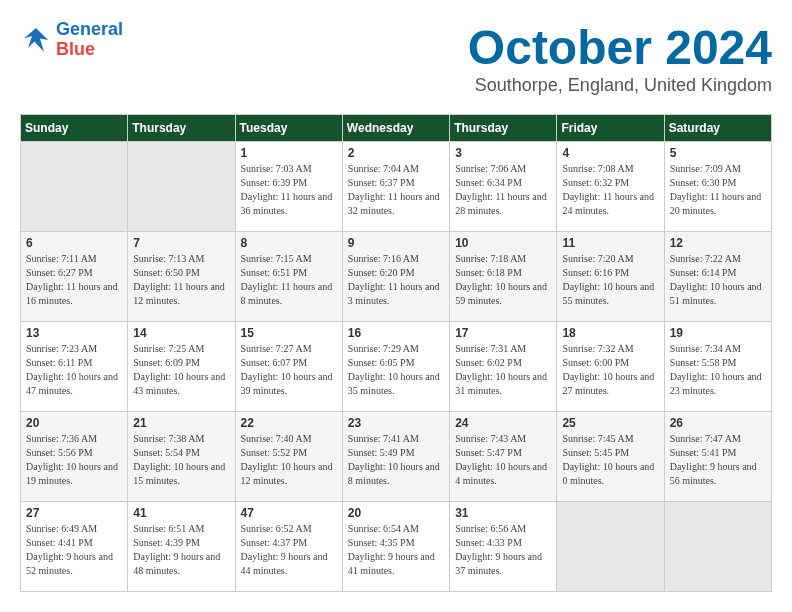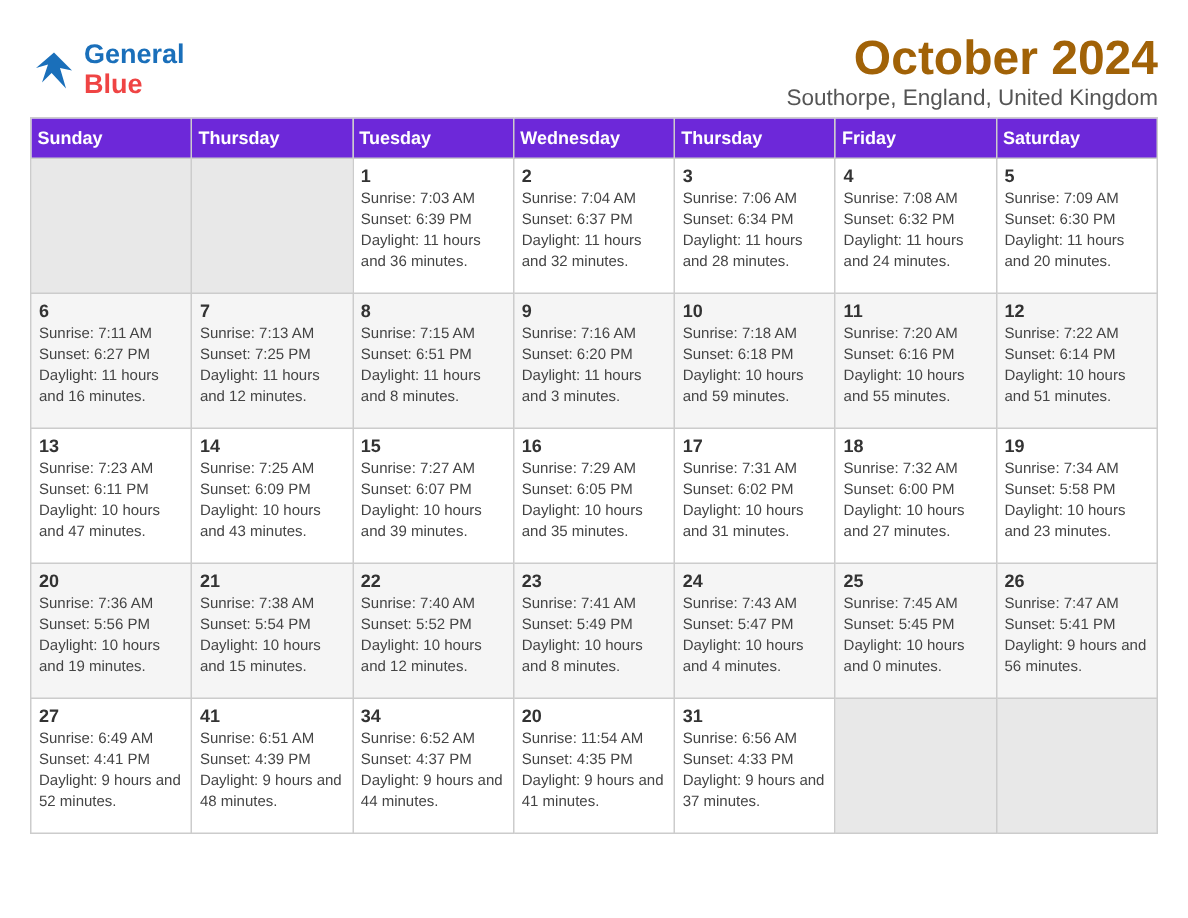--- a/index.html
+++ b/index.html
@@ -6,22 +6,22 @@
     body {
       font-family: Arial, sans-serif;
       background: #fff;
       width: 792px;
       min-height: 612px;
       padding: 20px;
     }
     .header {
       display: flex;
       justify-content: space-between;
-      align-items: center;
-      margin-bottom: 4px;
+      align-items: flex-start;
+      margin-bottom: 18px;
     }
     .logo {
       display: flex;
       align-items: center;
       gap: 4px;
     }
     .logo-text {
       font-size: 18px;
       font-weight: bold;
       color: #333;
@@ -31,36 +31,36 @@
       color: #1a6fba;
     }
     .logo-bird {
       width: 32px;
       height: 32px;
     }
     .title-block {
       text-align: right;
     }
     .month-title {
-      font-size: 32px;
+      font-size: 48px;
       font-weight: bold;
-      color: #a16207;
+      color: #0369a1;
     }
     .location {
-      font-size: 15px;
+      font-size: 18px;
       color: #555;
       font-weight: 500;
     }
     table {
       width: 100%;
       border-collapse: collapse;
       table-layout: fixed;
     }
     th {
-      background: #6d28d9;
+      background: #14532d;
       color: #fff;
       font-size: 12px;
       font-weight: bold;
       padding: 6px 4px;
       text-align: left;
       border: 1px solid #ccc;
     }
     td {
       vertical-align: top;
       border: 1px solid #ccc;
@@ -77,20 +77,21 @@
     .day-num {
       font-weight: bold;
       font-size: 12px;
       display: block;
       margin-bottom: 2px;
     }
     .cell-info {
       font-size: 10px;
       line-height: 1.4;
       color: #444;
+      font-family: Liberation Serif, serif;
     }
     .empty-cell {
       background: #e8e8e8 !important;
     }
   </style>
 </head>
 <body>
 
 <div class="header">
   <div class="logo">
@@ -164,21 +165,21 @@
         <td>
           <span class="day-num">6</span>
           <div class="cell-info">Sunrise: 7:11 AM
 Sunset: 6:27 PM
 Daylight: 11 hours
 and 16 minutes.</div>
         </td>
         <td>
           <span class="day-num">7</span>
           <div class="cell-info">Sunrise: 7:13 AM
-Sunset: 7:25 PM
+Sunset: 6:50 PM
 Daylight: 11 hours
 and 12 minutes.</div>
         </td>
         <td>
           <span class="day-num">8</span>
           <div class="cell-info">Sunrise: 7:15 AM
 Sunset: 6:51 PM
 Daylight: 11 hours
 and 8 minutes.</div>
         </td>
@@ -322,29 +323,29 @@
 and 52 minutes.</div>
         </td>
         <td>
           <span class="day-num">41</span>
           <div class="cell-info">Sunrise: 6:51 AM
 Sunset: 4:39 PM
 Daylight: 9 hours
 and 48 minutes.</div>
         </td>
         <td>
-          <span class="day-num">34</span>
+          <span class="day-num">47</span>
           <div class="cell-info">Sunrise: 6:52 AM
 Sunset: 4:37 PM
 Daylight: 9 hours
 and 44 minutes.</div>
         </td>
         <td>
           <span class="day-num">20</span>
-          <div class="cell-info">Sunrise: 11:54 AM
+          <div class="cell-info">Sunrise: 6:54 AM
 Sunset: 4:35 PM
 Daylight: 9 hours
 and 41 minutes.</div>
         </td>
         <td>
           <span class="day-num">31</span>
           <div class="cell-info">Sunrise: 6:56 AM
 Sunset: 4:33 PM
 Daylight: 9 hours
 and 37 minutes.</div>

